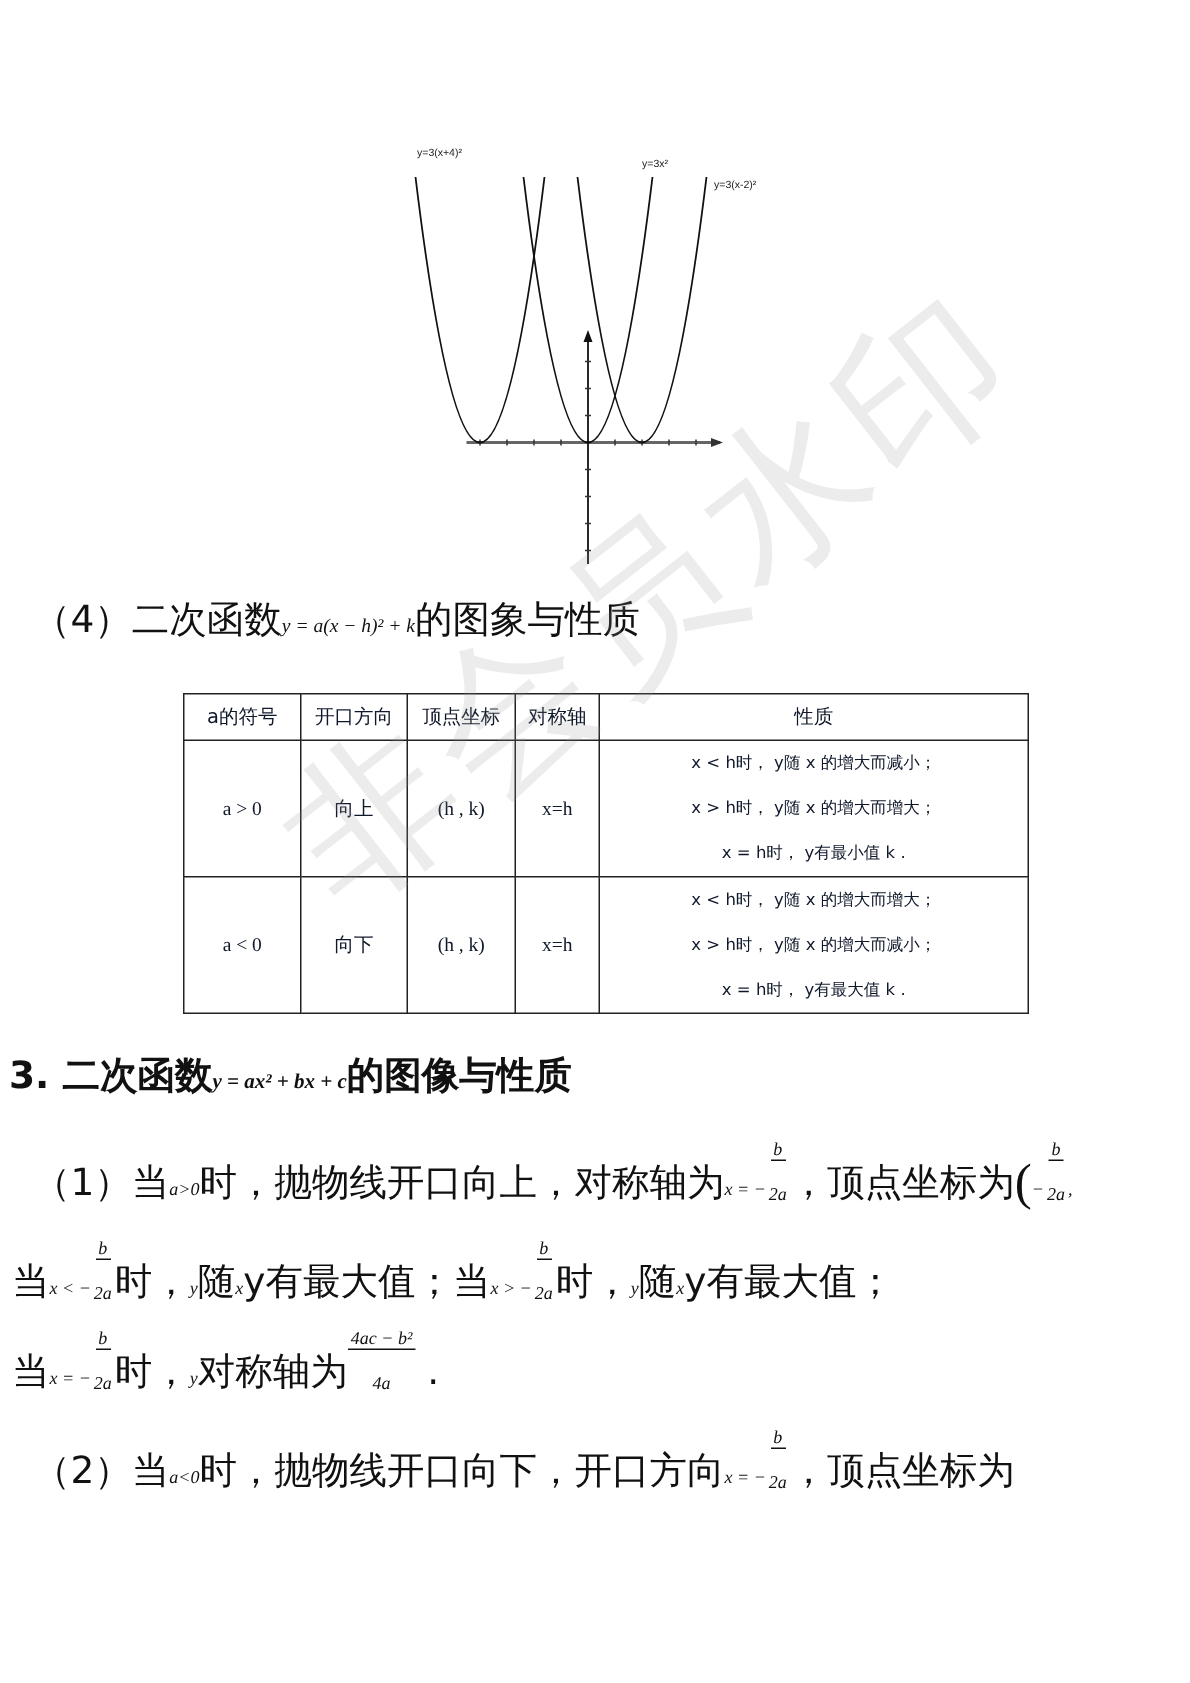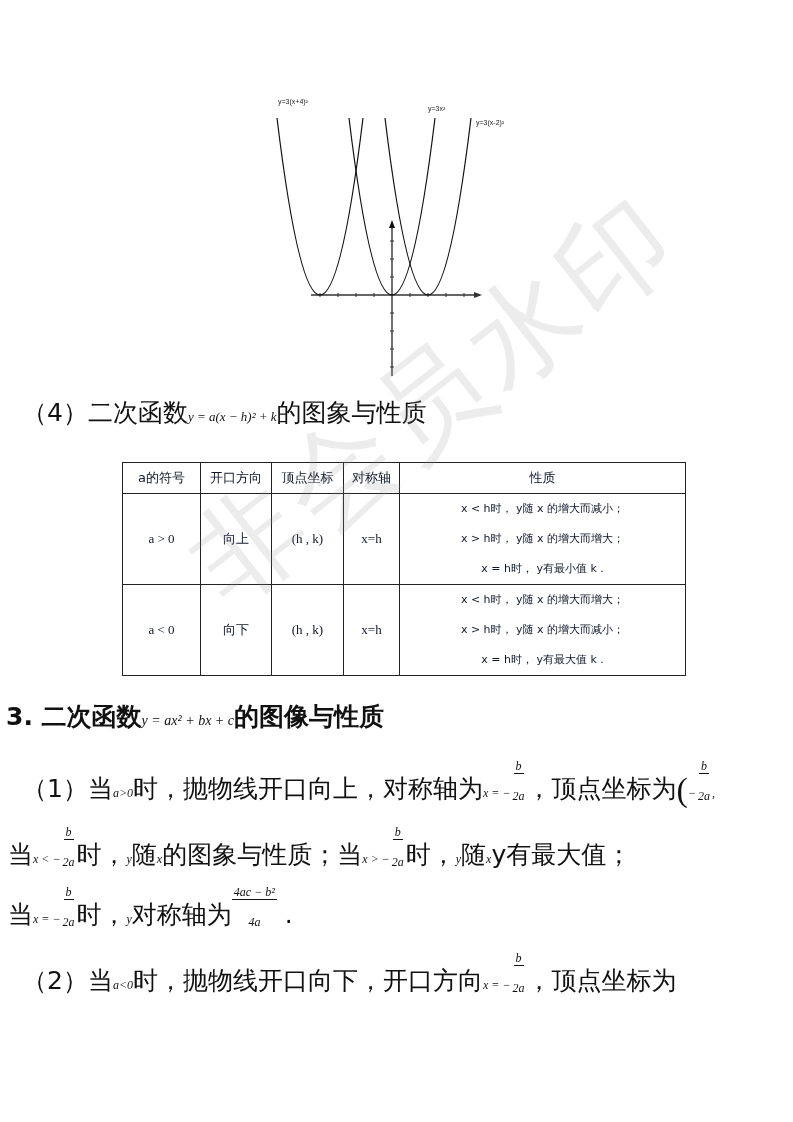--- a/index.html
+++ b/index.html
@@ -105,38 +105,38 @@
     <td class="cell">
       <div class="prop-line">x &lt; h时， y随 x 的增大而增大；</div>
       <div class="prop-line">x &gt; h时， y随 x 的增大而减小；</div>
       <div class="prop-line">x = h时， y有最大值 k .</div>
     </td>
   </tr>
 </tbody>
   </table>
 
 <div class="abs heading3">
-  <span>3. 二次函数</span><span class="mathsm" style="font-weight:normal;font-size:14px;">y = ax² + bx + c</span><span>的图像与性质</span>
+  <span>3. 二次函数</span><span class="mathsm" style="font-weight:bold;font-size:14px;">y = ax² + bx + c</span><span>的图像与性质</span>
 </div>
 
 <div class="abs para" style="top:760px;">
   <span>（1）当</span><span class="mathsm">a&gt;0</span><span>时，抛物线开口向上，对称轴为</span><span class="mathsm">x = −</span><span class="frac">
       <span class="num">b</span>
       <span class="den">2a</span>
     </span><span>，顶点坐标为</span><span class="paren-big">(</span><span class="mathsm">−</span><span class="frac">
       <span class="num">b</span>
       <span class="den">2a</span>
     </span><span class="mathsm">,</span>
 </div>
 
 <div class="abs para" style="top:826px; left:8px;">
   <span>当</span><span class="mathsm">x &lt; −</span><span class="frac">
       <span class="num">b</span>
       <span class="den">2a</span>
-    </span><span>时，</span><span class="mathsm">y</span><span>随</span><span class="mathsm">x</span><span>的图象与性质；当</span><span class="mathsm">x &gt; −</span><span class="frac">
+    </span><span>时，</span><span class="mathsm">y</span><span>随</span><span class="mathsm">x</span><span>y有最大值；当</span><span class="mathsm">x &gt; −</span><span class="frac">
       <span class="num">b</span>
       <span class="den">2a</span>
     </span><span>时，</span><span class="mathsm">y</span><span>随</span><span class="mathsm">x</span><span>y有最大值；</span>
 </div>
 
 <div class="abs para" style="top:886px; left:8px;">
   <span>当</span><span class="mathsm">x = −</span><span class="frac">
       <span class="num">b</span>
       <span class="den">2a</span>
     </span><span>时，</span><span class="mathsm">y</span><span>对称轴为</span><span class="frac">

